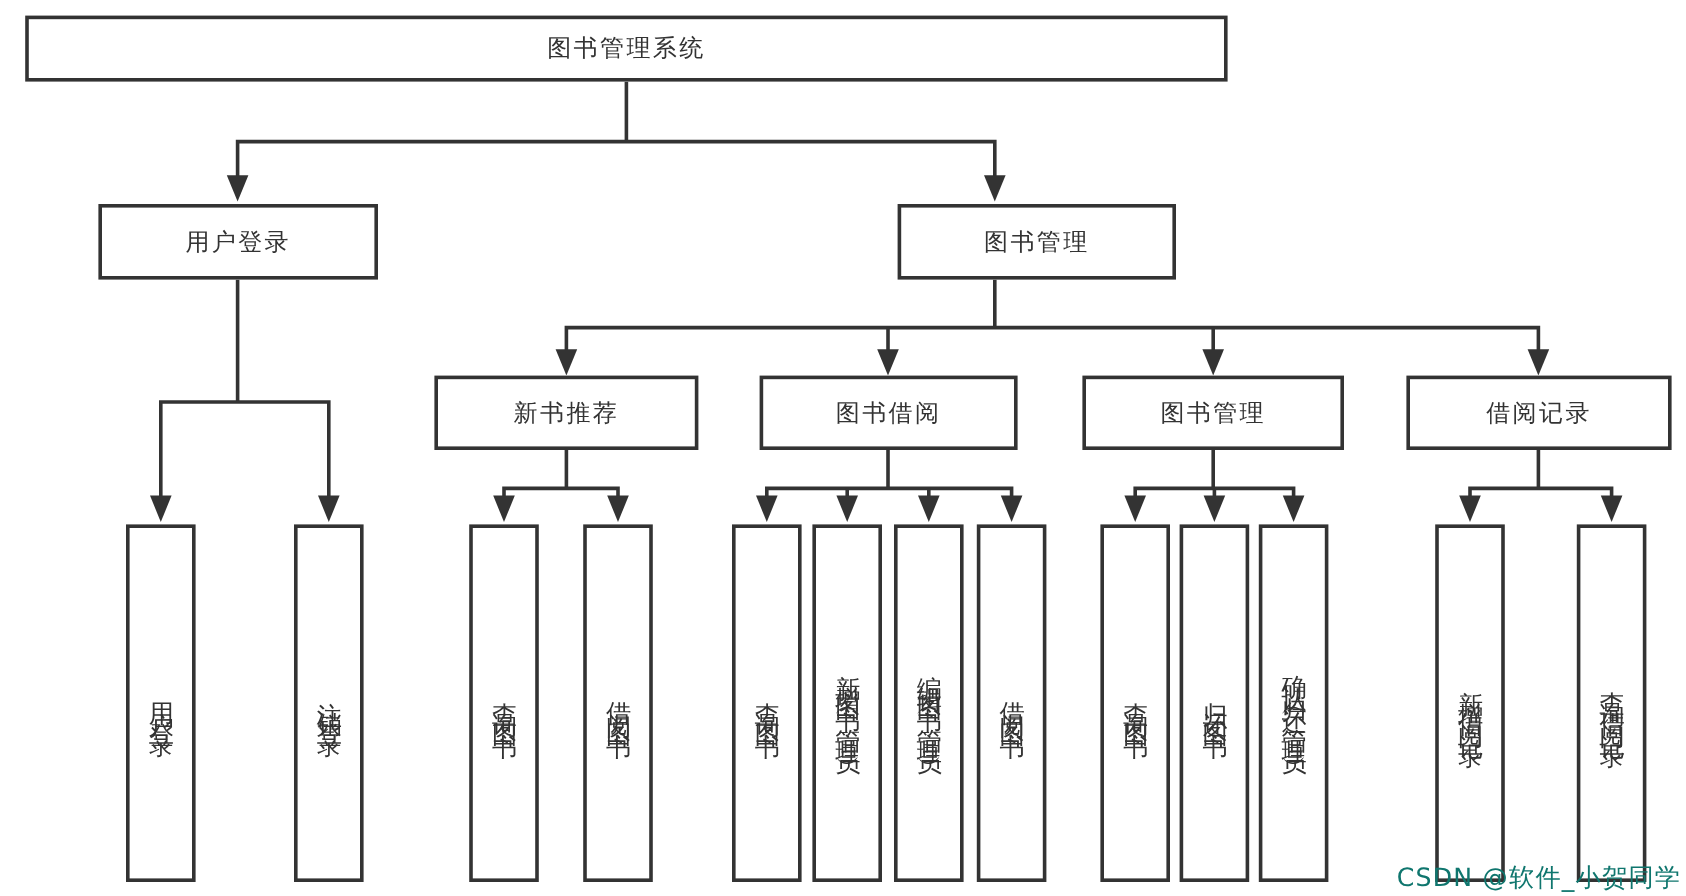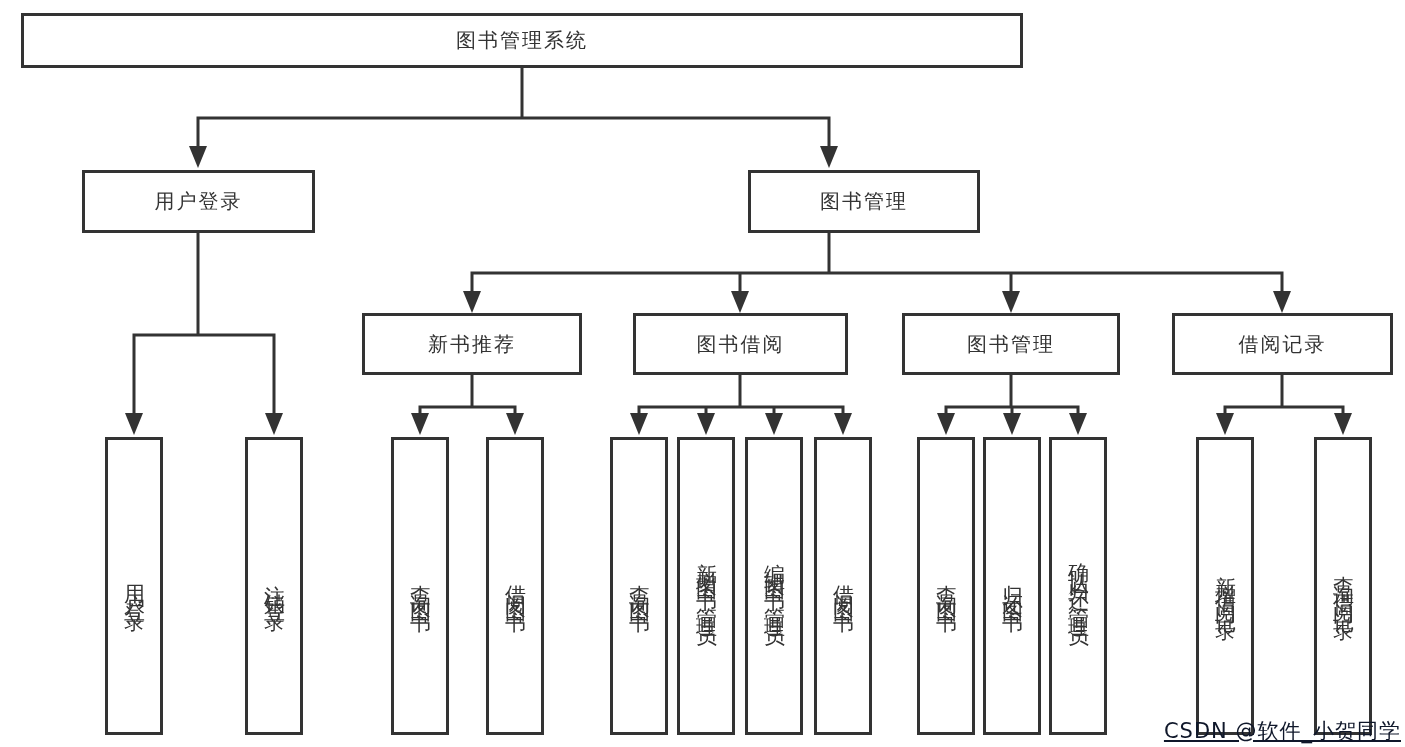--- a/index.html
+++ b/index.html
@@ -66,24 +66,23 @@
   .leaf-8  { left: 917px; }
   .leaf-9  { left: 983px; }
   .leaf-10 { left: 1049px; }
   .leaf-11 { left: 1196px; }
   .leaf-12 { left: 1314px; }
   .watermark {
     position: absolute;
     right: 4px;
     bottom: 2px;
     font-size: 21px;
-    color: #0f172a;
+    color: #0f766e;
     letter-spacing: 1px;
     white-space: nowrap;
-    text-decoration: underline;
   }
 </style>
 </head>
 <body>
 
 <div class="canvas">
 
   <svg class="connector-svg" viewBox="0 0 1405 747" xmlns="http://www.w3.org/2000/svg">
     <g>
       <path d="M522 68 V118"></path>

